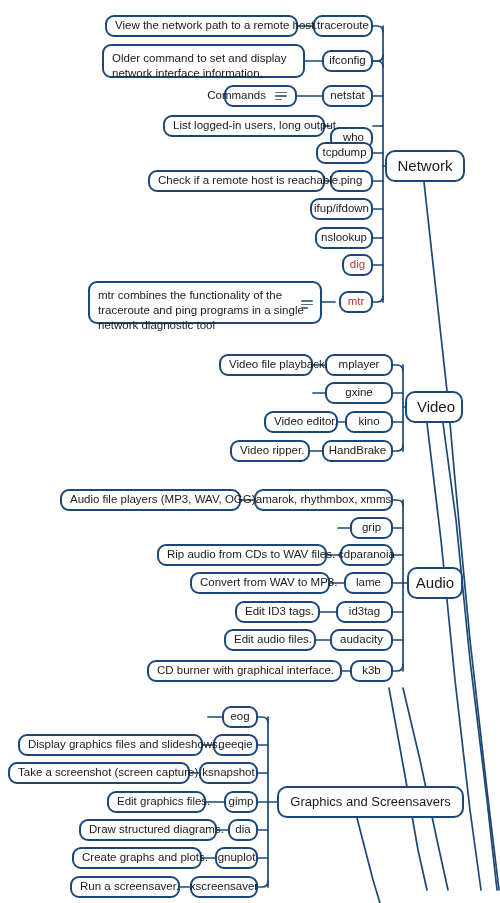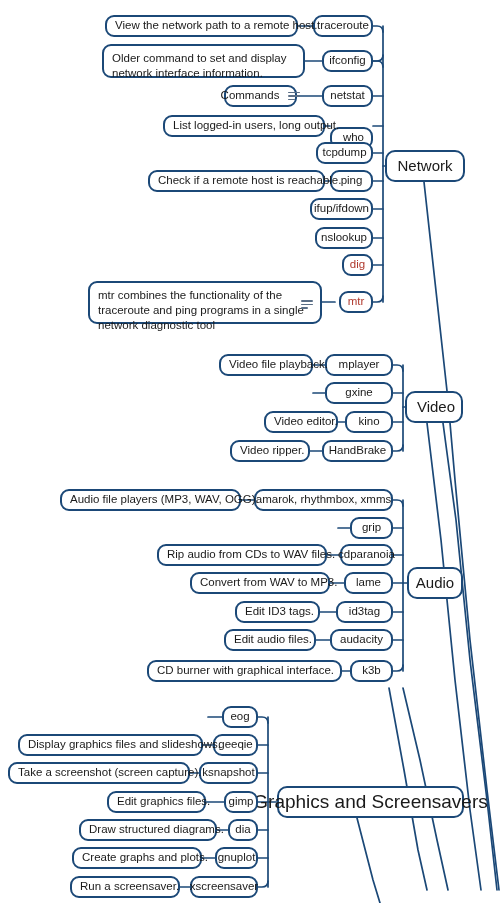--- a/index.html
+++ b/index.html
@@ -48,21 +48,21 @@
     justify-content:flex-start;
   }
   
   .branch{
     height:32px;
     font-size:15px;
     padding:0 12px;
     border-radius:10px;
     justify-content:center;
   }
-  .branch.wide{ font-size:19px; }
+  .branch.wide{ font-size:13px; }
   
   .multiline{
     height:auto;
     min-height:22px;
     white-space:normal;
     display:block;
     padding:5px 8px 6px 8px;
     font-size:11.5px;
     line-height:1.32;
   }
@@ -200,21 +200,21 @@
     <span>ifconfig</span>
     </div>
   <div class="node desc multiline" style="left:102px;top:44px;width:203px;height:34px;">
     <span class="txt">Older command to set and display network interface information.</span>
     </div>
 
   <div class="node cmd" style="left:322px;top:85px;width:51px;">
     <span>netstat</span>
     </div>
 
-  <div class="node desc" style="left:224px;top:85px;width:73px;justify-content:center;">
+  <div class="node desc" style="left:224px;top:85px;width:73px;justify-content:flex-end;">
     <span>Commands</span>
     <span class="inline-note">
         <i></i>
         <i></i>
         <i></i>
       </span>
   </div>
 
   <div class="node cmd" style="left:330px;top:127px;width:43px;justify-content:flex-end;">
     <span>who</span>

